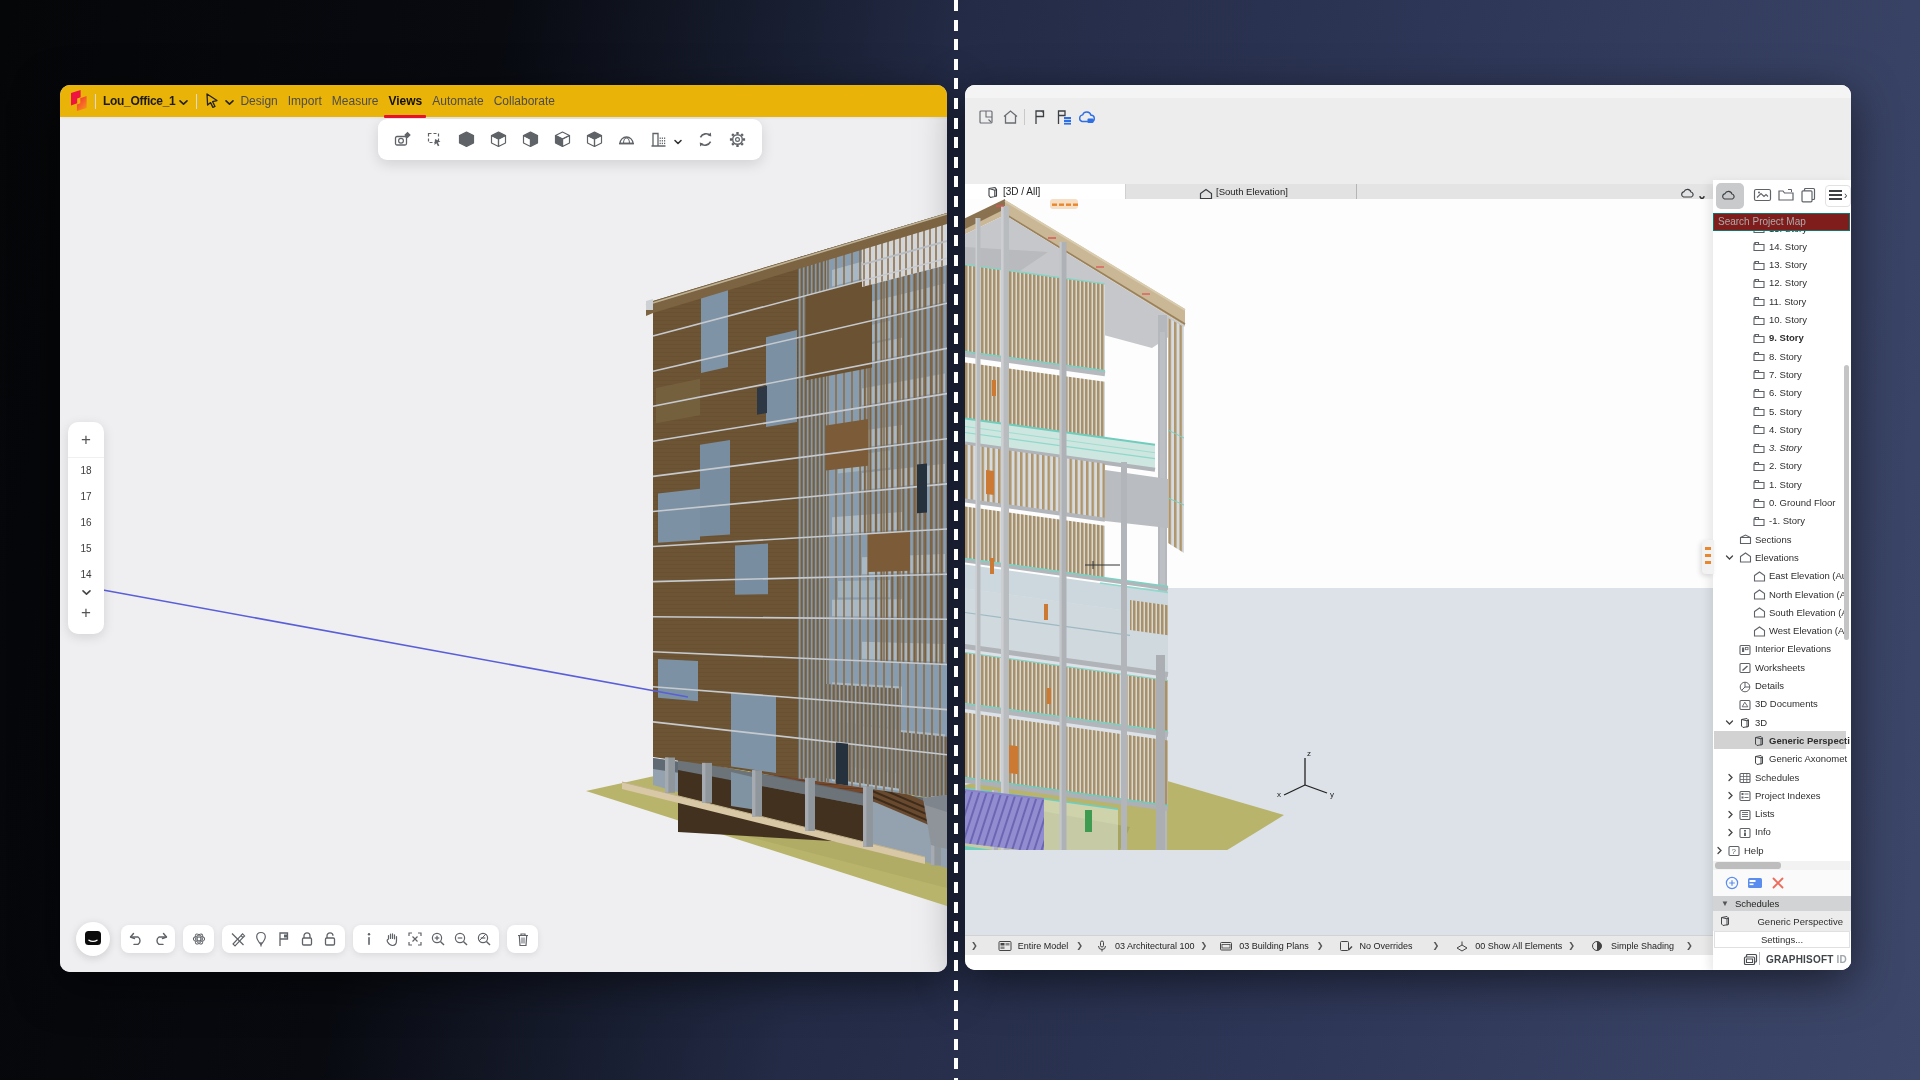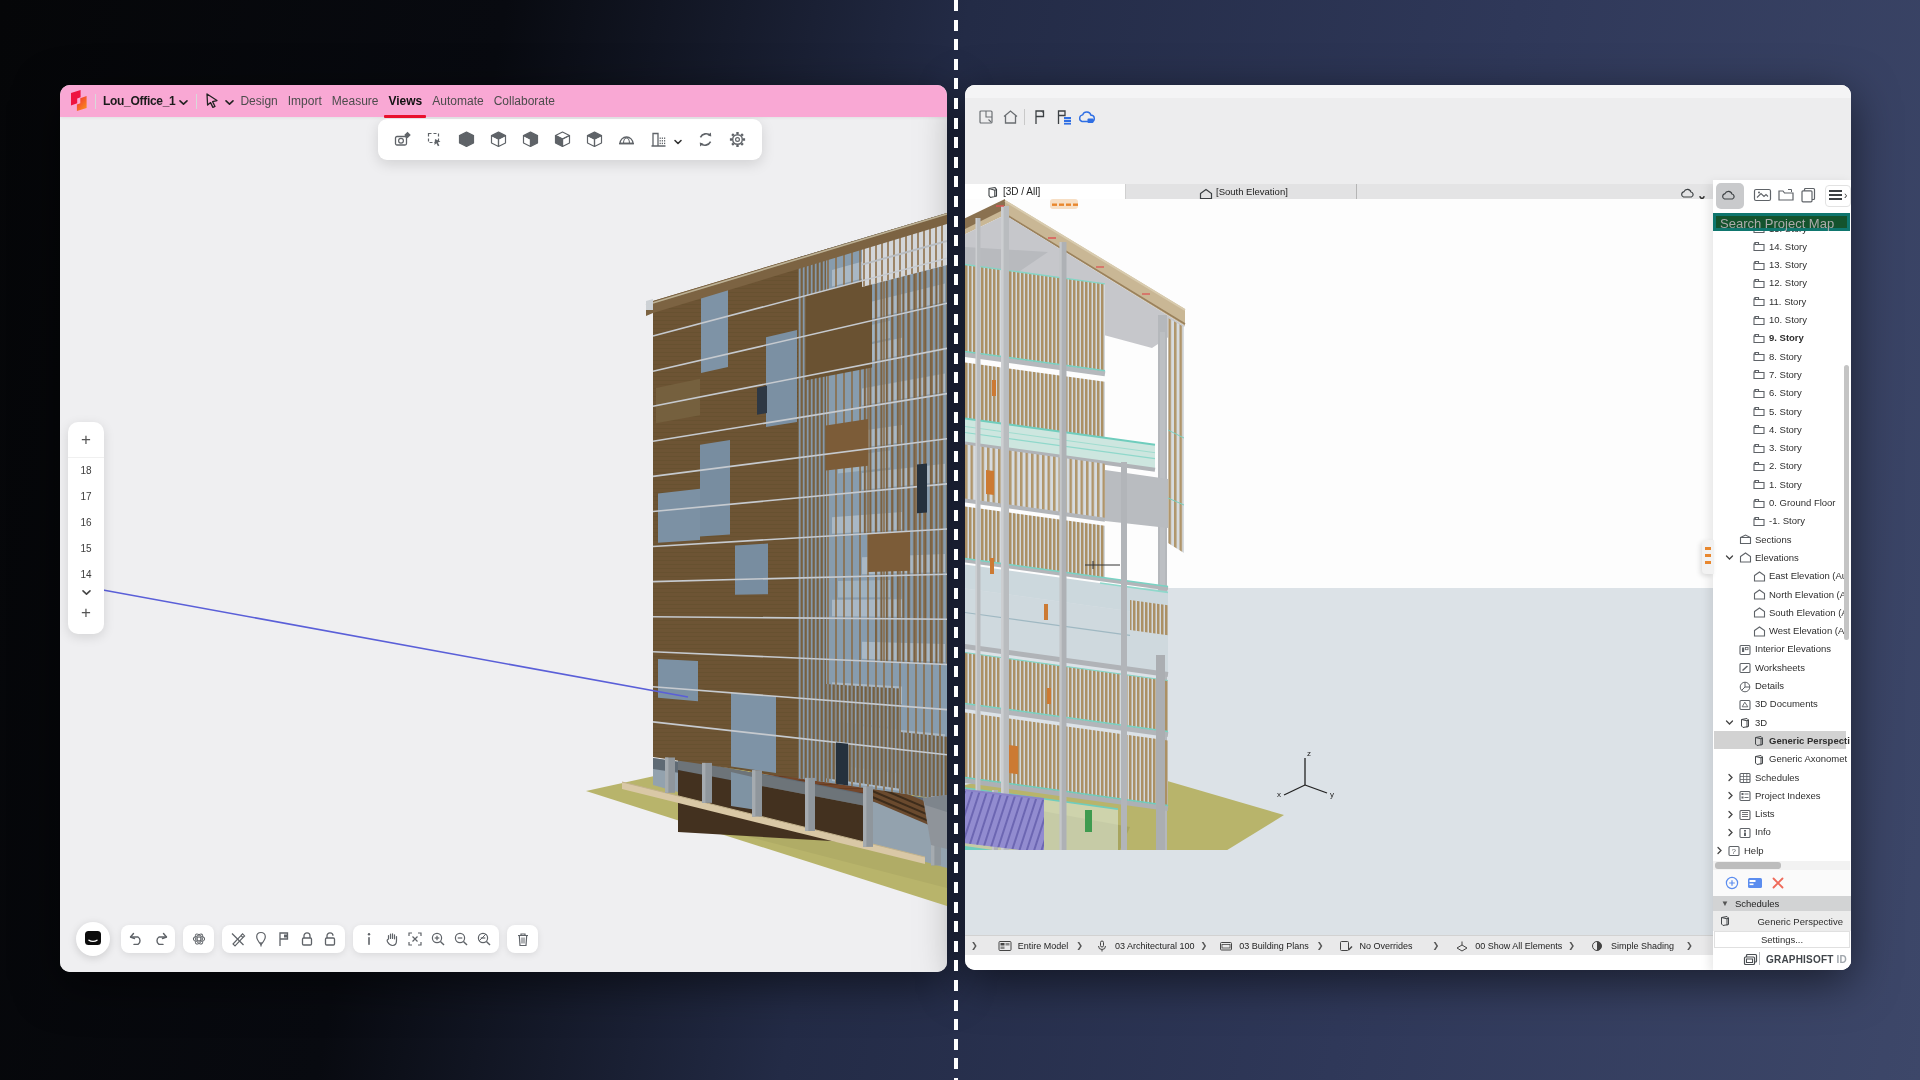--- a/index.html
+++ b/index.html
@@ -1,21 +1,21 @@
 <!DOCTYPE html>
 <html><head><meta charset="utf-8"><style>
 *{margin:0;padding:0;box-sizing:border-box}
 html,body{width:1920px;height:1080px;overflow:hidden;font-family:"Liberation Sans",sans-serif}
 body{background:linear-gradient(100deg,#050608 0%,#080a10 24%,#232b46 46%,#2f3859 72%,#3d4769 100%);position:relative}
 .win{position:absolute;border-radius:10px;overflow:hidden}
 #wl{left:60px;top:85px;width:887px;height:887px;background:#efeff1;box-shadow:0 12px 45px rgba(0,0,0,.55)}
 #wr{left:965px;top:85px;width:886px;height:885px;background:#fff;box-shadow:0 12px 45px rgba(0,0,0,.55)}
 .abs{position:absolute}
 #divider{position:absolute;left:954px;top:0;width:4px;height:1080px;background:repeating-linear-gradient(180deg,#fff 0px,#fff 11px,rgba(255,255,255,0) 11px,rgba(255,255,255,0) 19.6px);z-index:50}
-#wl-top{position:absolute;left:0;top:0;width:100%;height:32px;background:#f9a8d4;display:flex;align-items:center;z-index:5;box-shadow:0 1px 3px rgba(0,0,0,.06)}
+#wl-top{position:absolute;left:0;top:0;width:100%;height:32px;background:#eab308;display:flex;align-items:center;z-index:5;box-shadow:0 1px 3px rgba(0,0,0,.06)}
 .mi{font-size:12px;color:#4c4c4c;margin:0 5px;white-space:nowrap}
 .mi.act{color:#111;font-weight:bold;position:relative}
 .mi.act:after{content:"";position:absolute;left:-4px;right:-4px;bottom:-10px;height:3.5px;background:#e8112d;border-radius:1px}
 #wl-tools{position:absolute;left:318px;top:34px;width:384px;height:41px;background:#fff;border-radius:9px;box-shadow:0 4px 14px rgba(0,0,0,.13);display:flex;align-items:center;justify-content:space-around;padding:0 8px;z-index:4}
 #storypanel{position:absolute;left:8px;top:337px;width:36px;height:212px;background:#fff;border-radius:10px;box-shadow:0 3px 12px rgba(0,0,0,.12);z-index:4;text-align:center}
 #storypanel .num{font-size:10px;color:#3c3c3c;height:26px;line-height:26px}
 .bgrp{background:#fff;border-radius:8px;box-shadow:0 2px 7px rgba(0,0,0,.09);display:inline-flex;align-items:center;height:28px;padding:0 4px;margin-right:8px;vertical-align:middle}
 .bico{width:23px;height:24px;display:flex;align-items:center;justify-content:center}
 .trow{position:absolute;height:16px;display:flex;align-items:center;font-size:9.5px;color:#2e2e2e;white-space:nowrap}
 #rpanel{position:absolute;left:748px;top:95px;width:138px;height:790px;background:#fff;z-index:8;box-shadow:-3px 3px 10px rgba(0,0,0,.10)}
@@ -638,21 +638,21 @@
         </svg></div>
       <div class="abs" style="left:87px;top:7px"><svg width="17" height="16" viewBox="0 0 17 16">
           <rect x="4.5" y="1.5" width="10" height="11" rx="1" fill="none" stroke="#5f6368" stroke-width="1.2"></rect>
           <rect x="2" y="3.8" width="10" height="11" rx="1" fill="#fff" stroke="#5f6368" stroke-width="1.2"></rect>
         </svg></div>
       <div class="abs" style="left:112px;top:5px;width:26px;height:22px;background:#fff;border-radius:4px;border:1px solid #e2e2e2"></div>
       <div class="abs" style="left:116px;top:10px;width:13px;height:2px;background:#3c4043"></div>
       <div class="abs" style="left:116px;top:14px;width:13px;height:2px;background:#3c4043"></div>
       <div class="abs" style="left:116px;top:18px;width:13px;height:2px;background:#3c4043"></div>
       <div class="abs" style="left:131px;top:10px;font-size:10px;color:#333">›</div>
-      <div class="abs" style="left:0px;top:33px;width:137px;height:18px;background:#14532d;border:3px solid #0f766e;font-size:13px;color:#ababab;line-height:16px;padding-left:4px">Search Project Map</div>
+      <div class="abs" style="left:0px;top:33px;width:137px;height:18px;background:#7f1d1d;border:1px solid #0f766e;font-size:10px;color:#ababab;line-height:16px;padding-left:4px">Search Project Map</div>
       <div class="abs" style="left:0;top:51px;width:137px;height:628px;overflow:hidden;background:#fff">
         <div class="abs" style="left:0;top:-51px;width:137px;height:700px">
           <svg class="abs" style="left:40px;top:43.0px" width="12" height="11" viewBox="0 0 12 11">
             <path d="M1,2.5 L1,9.5 L11,9.5 L11,3.5 L5.5,3.5 L5.5,1.5 L2,1.5 L2,3.5" fill="none" stroke="#5f6368" stroke-width="1.1"></path>
             <path d="M2,1.5 L2,3.5 L5.5,3.5" fill="none" stroke="#5f6368" stroke-width="1.1"></path>
           </svg>
           <div class="trow" style="left:56px;top:40.0px;">15. Story</div>
           <svg class="abs" style="left:40px;top:61.3px" width="12" height="11" viewBox="0 0 12 11">
             <path d="M1,2.5 L1,9.5 L11,9.5 L11,3.5 L5.5,3.5 L5.5,1.5 L2,1.5 L2,3.5" fill="none" stroke="#5f6368" stroke-width="1.1"></path>
             <path d="M2,1.5 L2,3.5 L5.5,3.5" fill="none" stroke="#5f6368" stroke-width="1.1"></path>
@@ -705,21 +705,21 @@
           <div class="trow" style="left:56px;top:223.0px;">5. Story</div>
           <svg class="abs" style="left:40px;top:244.3px" width="12" height="11" viewBox="0 0 12 11">
             <path d="M1,2.5 L1,9.5 L11,9.5 L11,3.5 L5.5,3.5 L5.5,1.5 L2,1.5 L2,3.5" fill="none" stroke="#5f6368" stroke-width="1.1"></path>
             <path d="M2,1.5 L2,3.5 L5.5,3.5" fill="none" stroke="#5f6368" stroke-width="1.1"></path>
           </svg>
           <div class="trow" style="left:56px;top:241.3px;">4. Story</div>
           <svg class="abs" style="left:40px;top:262.6px" width="12" height="11" viewBox="0 0 12 11">
             <path d="M1,2.5 L1,9.5 L11,9.5 L11,3.5 L5.5,3.5 L5.5,1.5 L2,1.5 L2,3.5" fill="none" stroke="#5f6368" stroke-width="1.1"></path>
             <path d="M2,1.5 L2,3.5 L5.5,3.5" fill="none" stroke="#5f6368" stroke-width="1.1"></path>
           </svg>
-          <div class="trow" style="left:56px;top:259.6px;">3. Story</div>
+          <div class="trow" style="left:56px;top:259.6px;font-style:italic;">3. Story</div>
           <svg class="abs" style="left:40px;top:280.9px" width="12" height="11" viewBox="0 0 12 11">
             <path d="M1,2.5 L1,9.5 L11,9.5 L11,3.5 L5.5,3.5 L5.5,1.5 L2,1.5 L2,3.5" fill="none" stroke="#5f6368" stroke-width="1.1"></path>
             <path d="M2,1.5 L2,3.5 L5.5,3.5" fill="none" stroke="#5f6368" stroke-width="1.1"></path>
           </svg>
           <div class="trow" style="left:56px;top:277.9px;">2. Story</div>
           <svg class="abs" style="left:40px;top:299.2px" width="12" height="11" viewBox="0 0 12 11">
             <path d="M1,2.5 L1,9.5 L11,9.5 L11,3.5 L5.5,3.5 L5.5,1.5 L2,1.5 L2,3.5" fill="none" stroke="#5f6368" stroke-width="1.1"></path>
             <path d="M2,1.5 L2,3.5 L5.5,3.5" fill="none" stroke="#5f6368" stroke-width="1.1"></path>
           </svg>
           <div class="trow" style="left:56px;top:296.2px;text-align:right;">1. Story</div>

